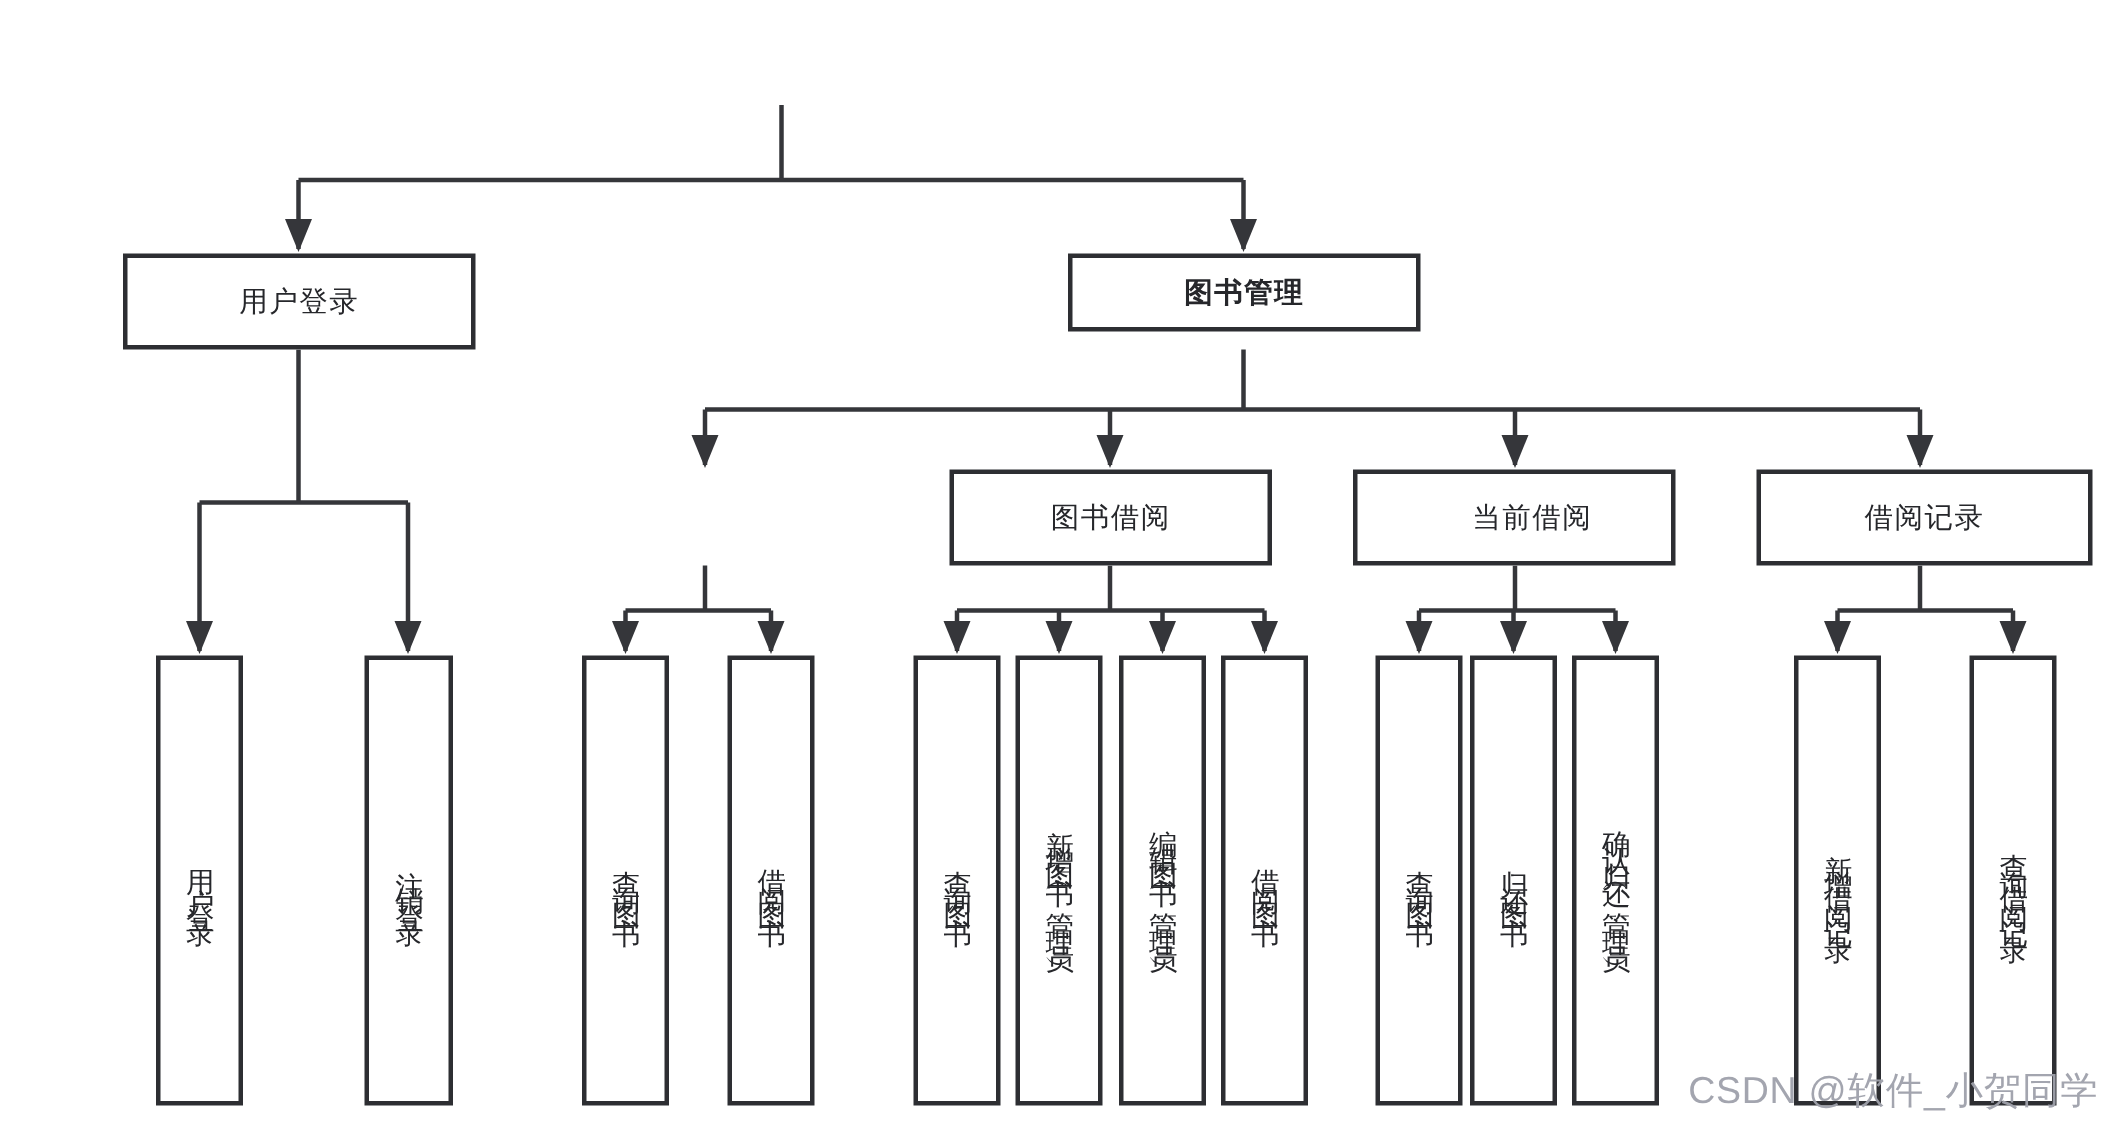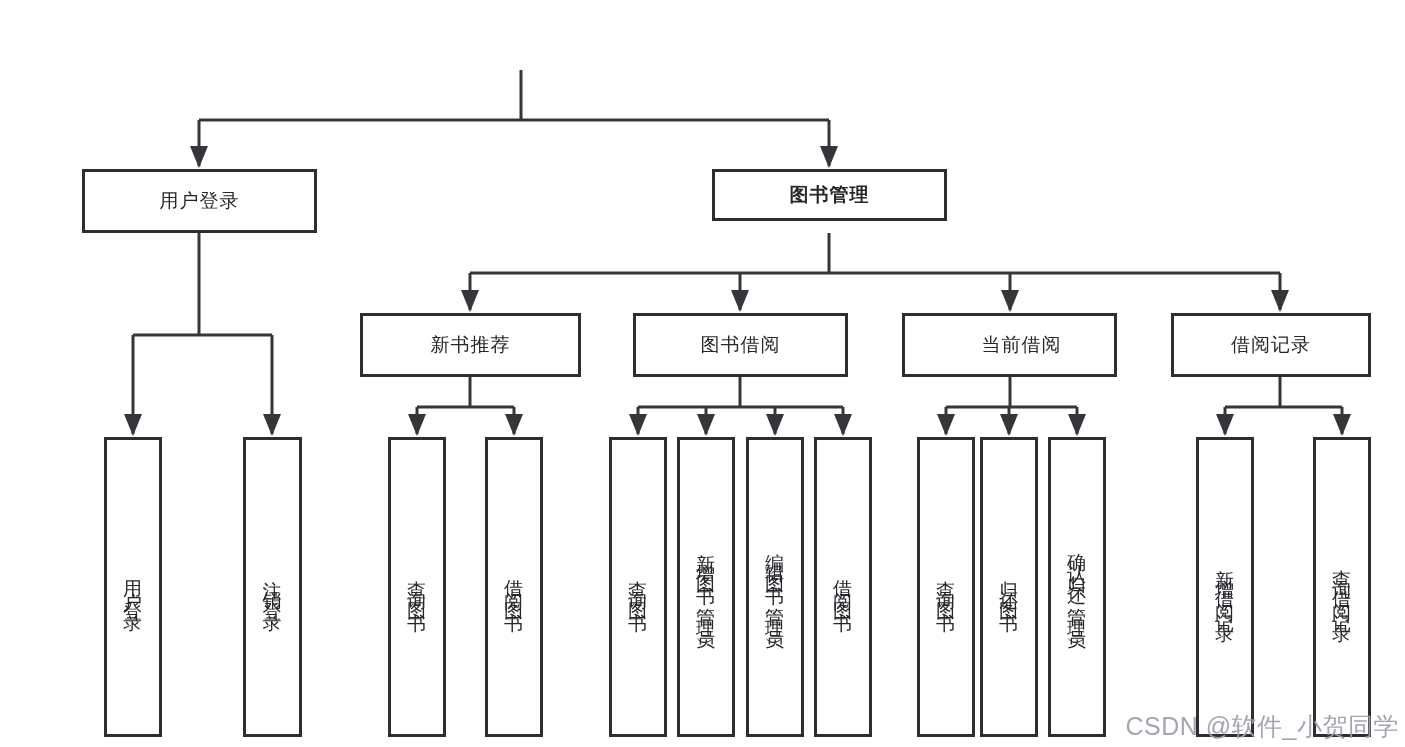--- a/index.html
+++ b/index.html
@@ -149,30 +149,27 @@
   </svg>
 
 
   <div class="box" style="left:82px; top:169px; width:235px; height:64px;">
     <span>用户登录</span>
   </div>
   <div class="box" style="left:712px; top:169px; width:235px; height:52px;font-weight:bold;">
     <span>图书管理</span>
   </div>
 
-  <div class="box" style="left:360px; top:313px; width:221px; height:64px;">
-    <span>新书推荐</span>
-  </div>
   <div class="box" style="left:633px; top:313px; width:215px; height:64px;align-items:center;">
     <span>图书借阅</span>
   </div>
   <div class="box" style="left:902px; top:313px; width:215px; height:64px;padding-left:24px;">
     <span>当前借阅</span>
   </div>
-  <div class="box" style="left:1171px; top:313px; width:200px; height:64px;">
+  <div class="box" style="left:1171px; top:313px; width:224px; height:64px;">
     <span>借阅记录</span>
   </div>
 
   <div class="box leaf" style="left:104px; top:437px; width:58px; height:300px;">
     <span class="vtext">用户登录</span>
   </div>
   <div class="box leaf" style="left:243px; top:437px; width:59px; height:300px;">
     <span class="vtext">注销登录</span>
   </div>
 

